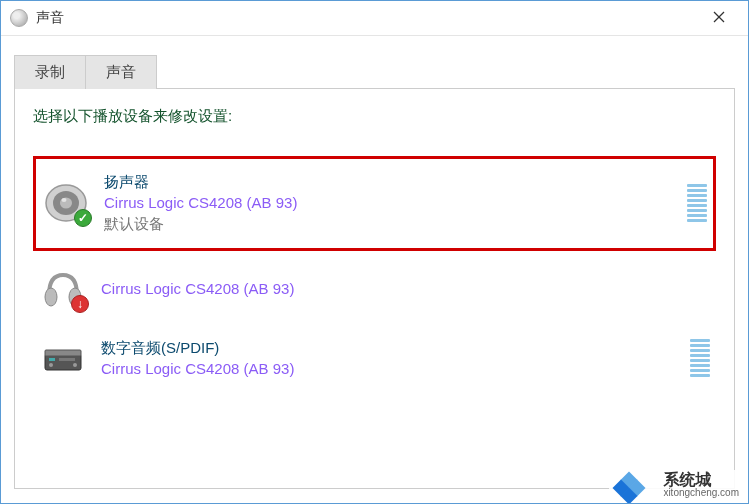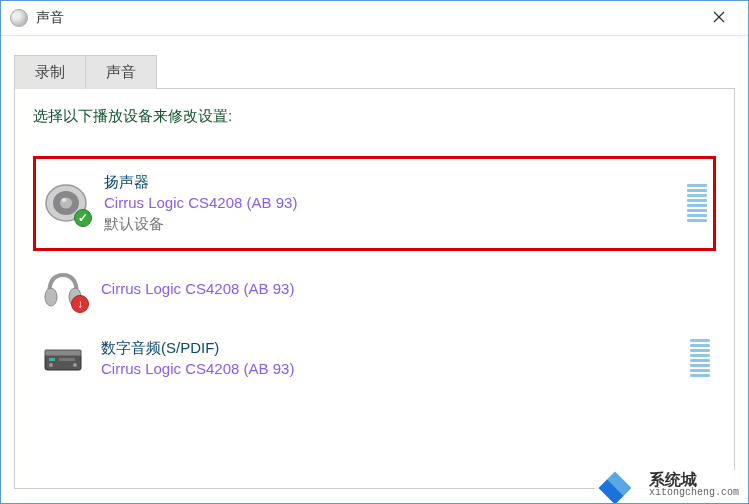--- a/index.html
+++ b/index.html
@@ -167,21 +167,21 @@
       transform: rotate(45deg);
     }
     .watermark-logo .d1 { top: 2px; left: 10px; background:#5aa7e6; }
     .watermark-logo .d2 { top: 10px; left: 2px; }
     .watermark-logo .d3 { top: 10px; left: 18px; background:#5aa7e6;}
     .watermark-logo .d4 { top: 18px; left: 10px; }
     .watermark-text {
       display:flex; flex-direction:column; line-height:1;
     }
     .watermark-text .cn { font-size: 16px; font-weight: bold; color:#333;}
-    .watermark-text .en { font-size: 10px; color:#666;font-family:Liberation Mono, monospace; }
+    .watermark-text .en { font-size: 10px; color:#666; }
     .frame-border {
       position: absolute;
       inset: 0;
       border: 1px solid #5a9bd5;
       pointer-events: none;
     }
   </style>
 </head>
 <body>
 

